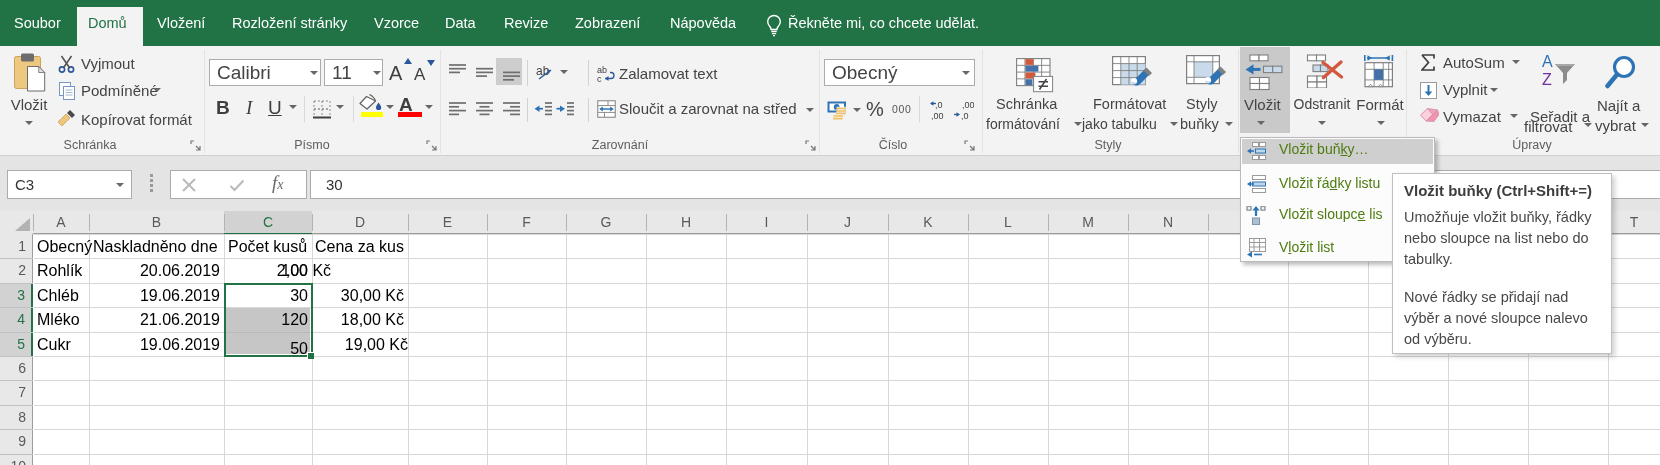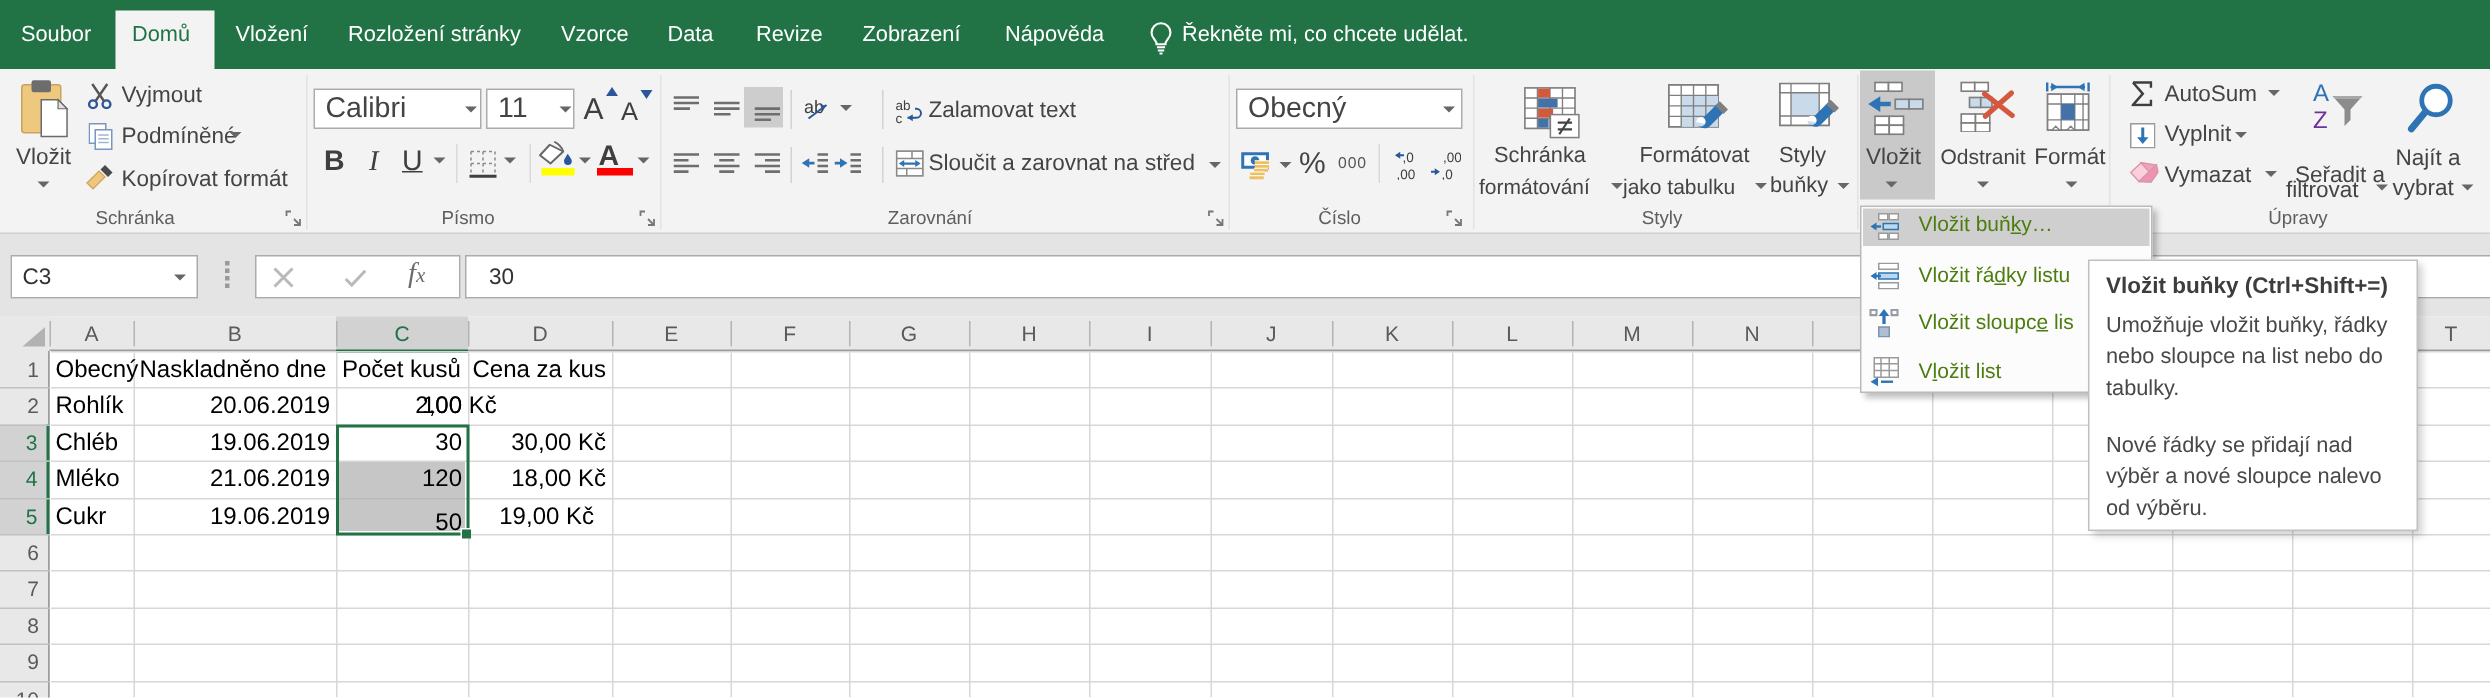--- a/index.html
+++ b/index.html
@@ -182,21 +182,21 @@
 <div class="cell" style="left:20px;top:284px;width:200px;height:23px;line-height:23px;text-align:right">19.06.2019</div>
 <div class="cell" style="left:108px;top:284px;width:200px;height:23px;line-height:23px;text-align:right">30</div>
 <div class="cell" style="left:204px;top:284px;width:200px;height:23px;line-height:23px;text-align:right">30,00 Kč</div>
 <div class="cell" style="left:37px;top:308px;height:24px;line-height:24px">Mléko</div>
 <div class="cell" style="left:20px;top:308px;width:200px;height:24px;line-height:24px;text-align:right">21.06.2019</div>
 <div class="cell" style="left:108px;top:308px;width:200px;height:24px;line-height:24px;text-align:right">120</div>
 <div class="cell" style="left:204px;top:308px;width:200px;height:24px;line-height:24px;text-align:right">18,00 Kč</div>
 <div class="cell" style="left:37px;top:333px;height:23px;line-height:23px">Cukr</div>
 <div class="cell" style="left:20px;top:333px;width:200px;height:23px;line-height:23px;text-align:right">19.06.2019</div>
 <div class="cell" style="left:108px;top:337px;width:200px;height:23px;line-height:23px;text-align:right">50</div>
-<div class="cell" style="left:196px;top:333px;width:200px;height:23px;line-height:23px;text-align:right">19,00 Kč</div>
+<div class="cell" style="left:208px;top:333px;width:200px;height:23px;line-height:23px;text-align:right">19,00 Kč</div>
 <div class="a" style="left:224px;top:283px;width:89px;height:74px;border:2px solid #217346"></div>
 <div class="a" style="left:307px;top:352px;width:7px;height:7px;background:#fff"></div>
 <div class="a" style="left:308px;top:353px;width:6px;height:6px;background:#217346"></div>
 
 <svg class="a" style="left:14px;top:53px" width="34" height="41" viewBox="0 0 34 41">
 <rect x="0.5" y="3.5" width="26" height="32" rx="2" fill="#efc87f" stroke="#c9a25c"></rect>
 <rect x="7" y="0.5" width="13" height="8" rx="1.5" fill="#6d6d6d"></rect>
 <path d="M13.5 13.5h11.2l6 6V38h-17.2z" fill="#fff" stroke="#6a6a6a"></path>
 <path d="M24.7 13.5l6 6h-6z" fill="#e0e0e0" stroke="#6a6a6a" stroke-width="0.8"></path>
 </svg>

